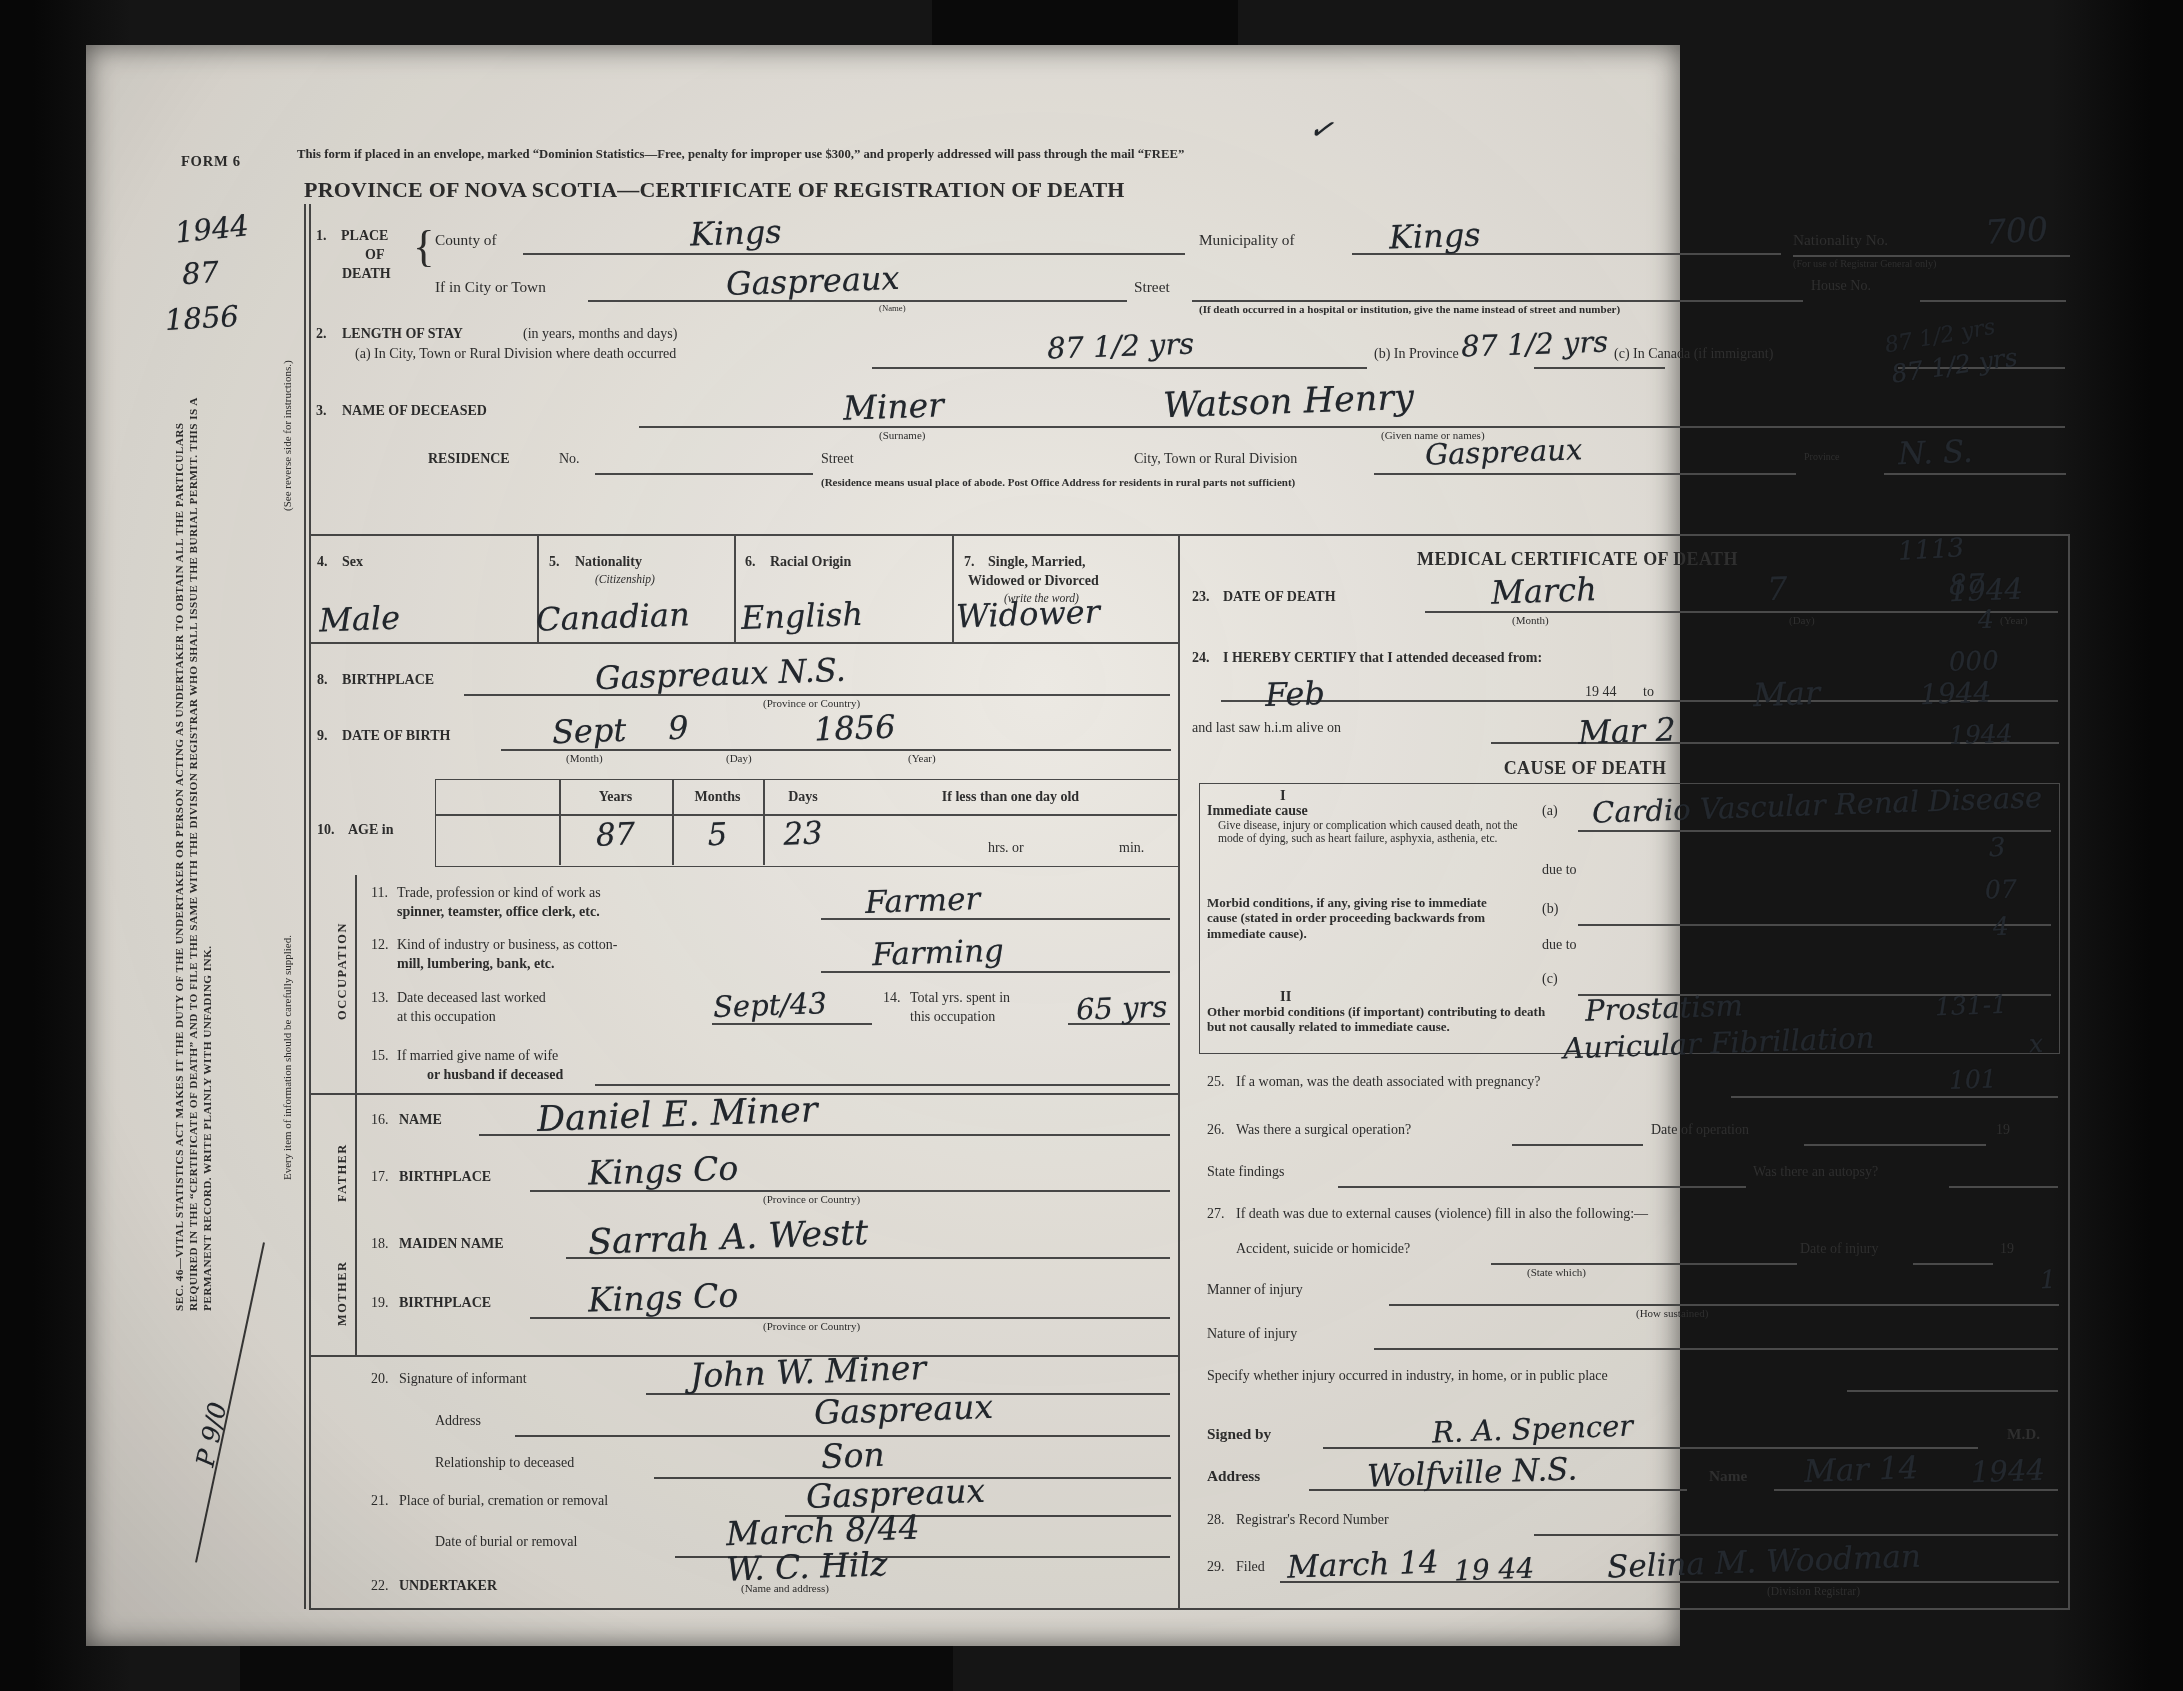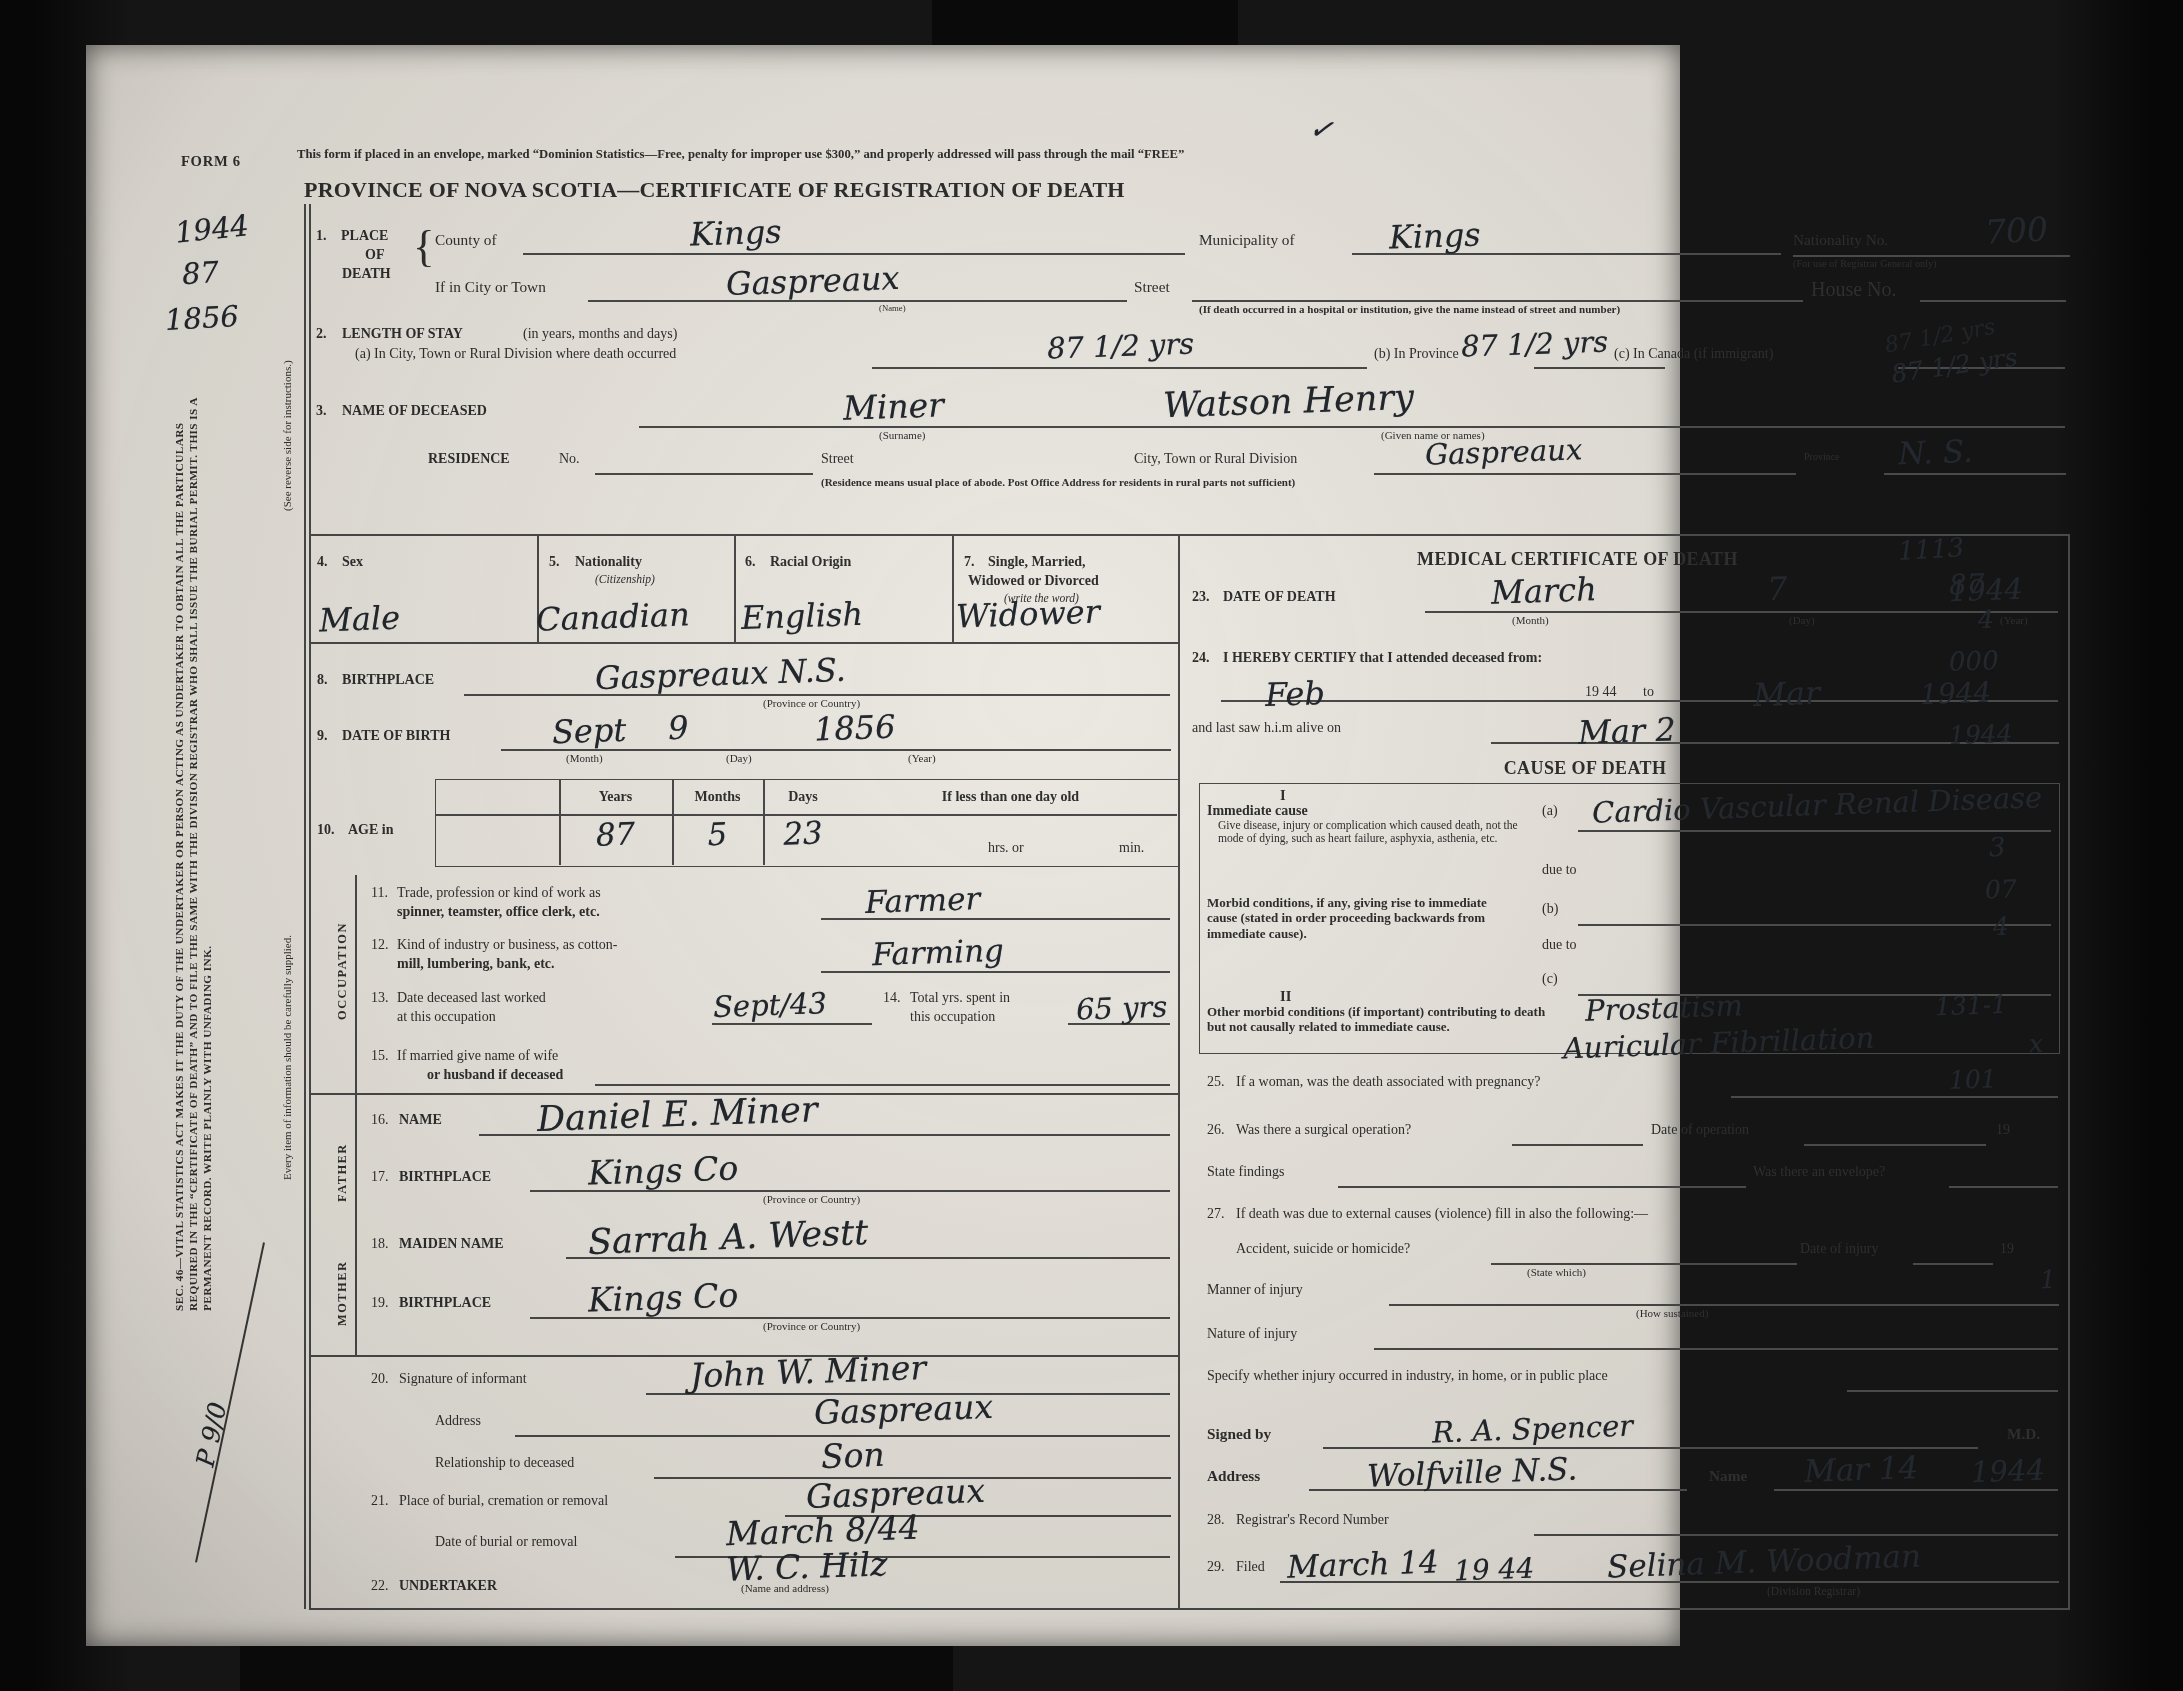--- a/index.html
+++ b/index.html
@@ -81,21 +81,21 @@
     <div class="line hr" style="left:1707px;top:210px;width:277px;"></div>
     <div class="print tiny" style="left:1707px;top:213px;font-size:10.2px;">(For use of Registrar General only)</div>
     <div class="hand" style="left:1899px;top:166px;font-size:33px;transform:rotate(-3deg);">700</div>
 
     <div class="print" style="left:349px;top:233px;font-size:15.3px;">If in City or Town</div>
     <div class="line hr" style="left:502px;top:255px;width:539px;"></div>
     <div class="hand" style="left:640px;top:217px;font-size:32px;">Gaspreaux</div>
     <div class="print tiny" style="left:793px;top:258px;">(Name)</div>
     <div class="print" style="left:1048px;top:233px;font-size:15.3px;">Street</div>
     <div class="line hr" style="left:1106px;top:255px;width:611px;"></div>
-    <div class="print" style="left:1725px;top:233px;font-size:20px;">House No.</div>
+    <div class="print" style="left:1725px;top:233px;font-size:14px;">House No.</div>
     <div class="line hr" style="left:1834px;top:255px;width:146px;"></div>
     <div class="print b tiny" style="left:1113px;top:258px;font-size:11px;">(If death occurred in a hospital or institution, give the name instead of street and number)</div>
 
     <div class="print b" style="left:230px;top:281px;font-size:14px;">2.</div>
     <div class="print b" style="left:256px;top:281px;font-size:14px;">LENGTH OF STAY</div>
     <div class="print" style="left:437px;top:281px;font-size:14px;">(in years, months and days)</div>
     <div class="print" style="left:269px;top:301px;font-size:14px;">(a) In City, Town or Rural Division where death occurred</div>
     <div class="line hr" style="left:786px;top:322px;width:495px;"></div>
     <div class="hand" style="left:961px;top:284px;font-size:29px;">87 1/2 yrs</div>
     <div class="print" style="left:1288px;top:301px;font-size:14px;">(b) In Province</div>
@@ -331,21 +331,21 @@
     <div class="hand" style="left:1863px;top:1020px;font-size:25px;">101</div>
 
     <div class="print" style="left:1121px;top:1077px;font-size:14px;">26.</div>
     <div class="print" style="left:1150px;top:1077px;font-size:14px;">Was there a surgical operation?</div>
     <div class="line hr" style="left:1426px;top:1099px;width:131px;"></div>
     <div class="print" style="left:1565px;top:1077px;font-size:14px;">Date of operation</div>
     <div class="line hr" style="left:1718px;top:1099px;width:182px;"></div>
     <div class="print" style="left:1910px;top:1077px;font-size:14px;">19</div>
     <div class="print" style="left:1121px;top:1119px;font-size:14px;">State findings</div>
     <div class="line hr" style="left:1252px;top:1141px;width:408px;"></div>
-    <div class="print" style="left:1667px;top:1119px;font-size:14px;">Was there an envelope?</div>
+    <div class="print" style="left:1667px;top:1119px;font-size:14px;">Was there an autopsy?</div>
     <div class="line hr" style="left:1863px;top:1141px;width:109px;"></div>
 
     <div class="print" style="left:1121px;top:1161px;font-size:14px;">27.</div>
     <div class="print" style="left:1150px;top:1161px;font-size:14px;">If death was due to external causes (violence) fill in also the following:—</div>
     <div class="print" style="left:1150px;top:1196px;font-size:14px;">Accident, suicide or homicide?</div>
     <div class="line hr" style="left:1405px;top:1218px;width:306px;"></div>
     <div class="print tiny" style="left:1441px;top:1221px;font-size:11px;">(State which)</div>
     <div class="print" style="left:1714px;top:1196px;font-size:14px;">Date of injury</div>
     <div class="line hr" style="left:1827px;top:1218px;width:80px;"></div>
     <div class="print" style="left:1914px;top:1196px;font-size:14px;">19</div>

